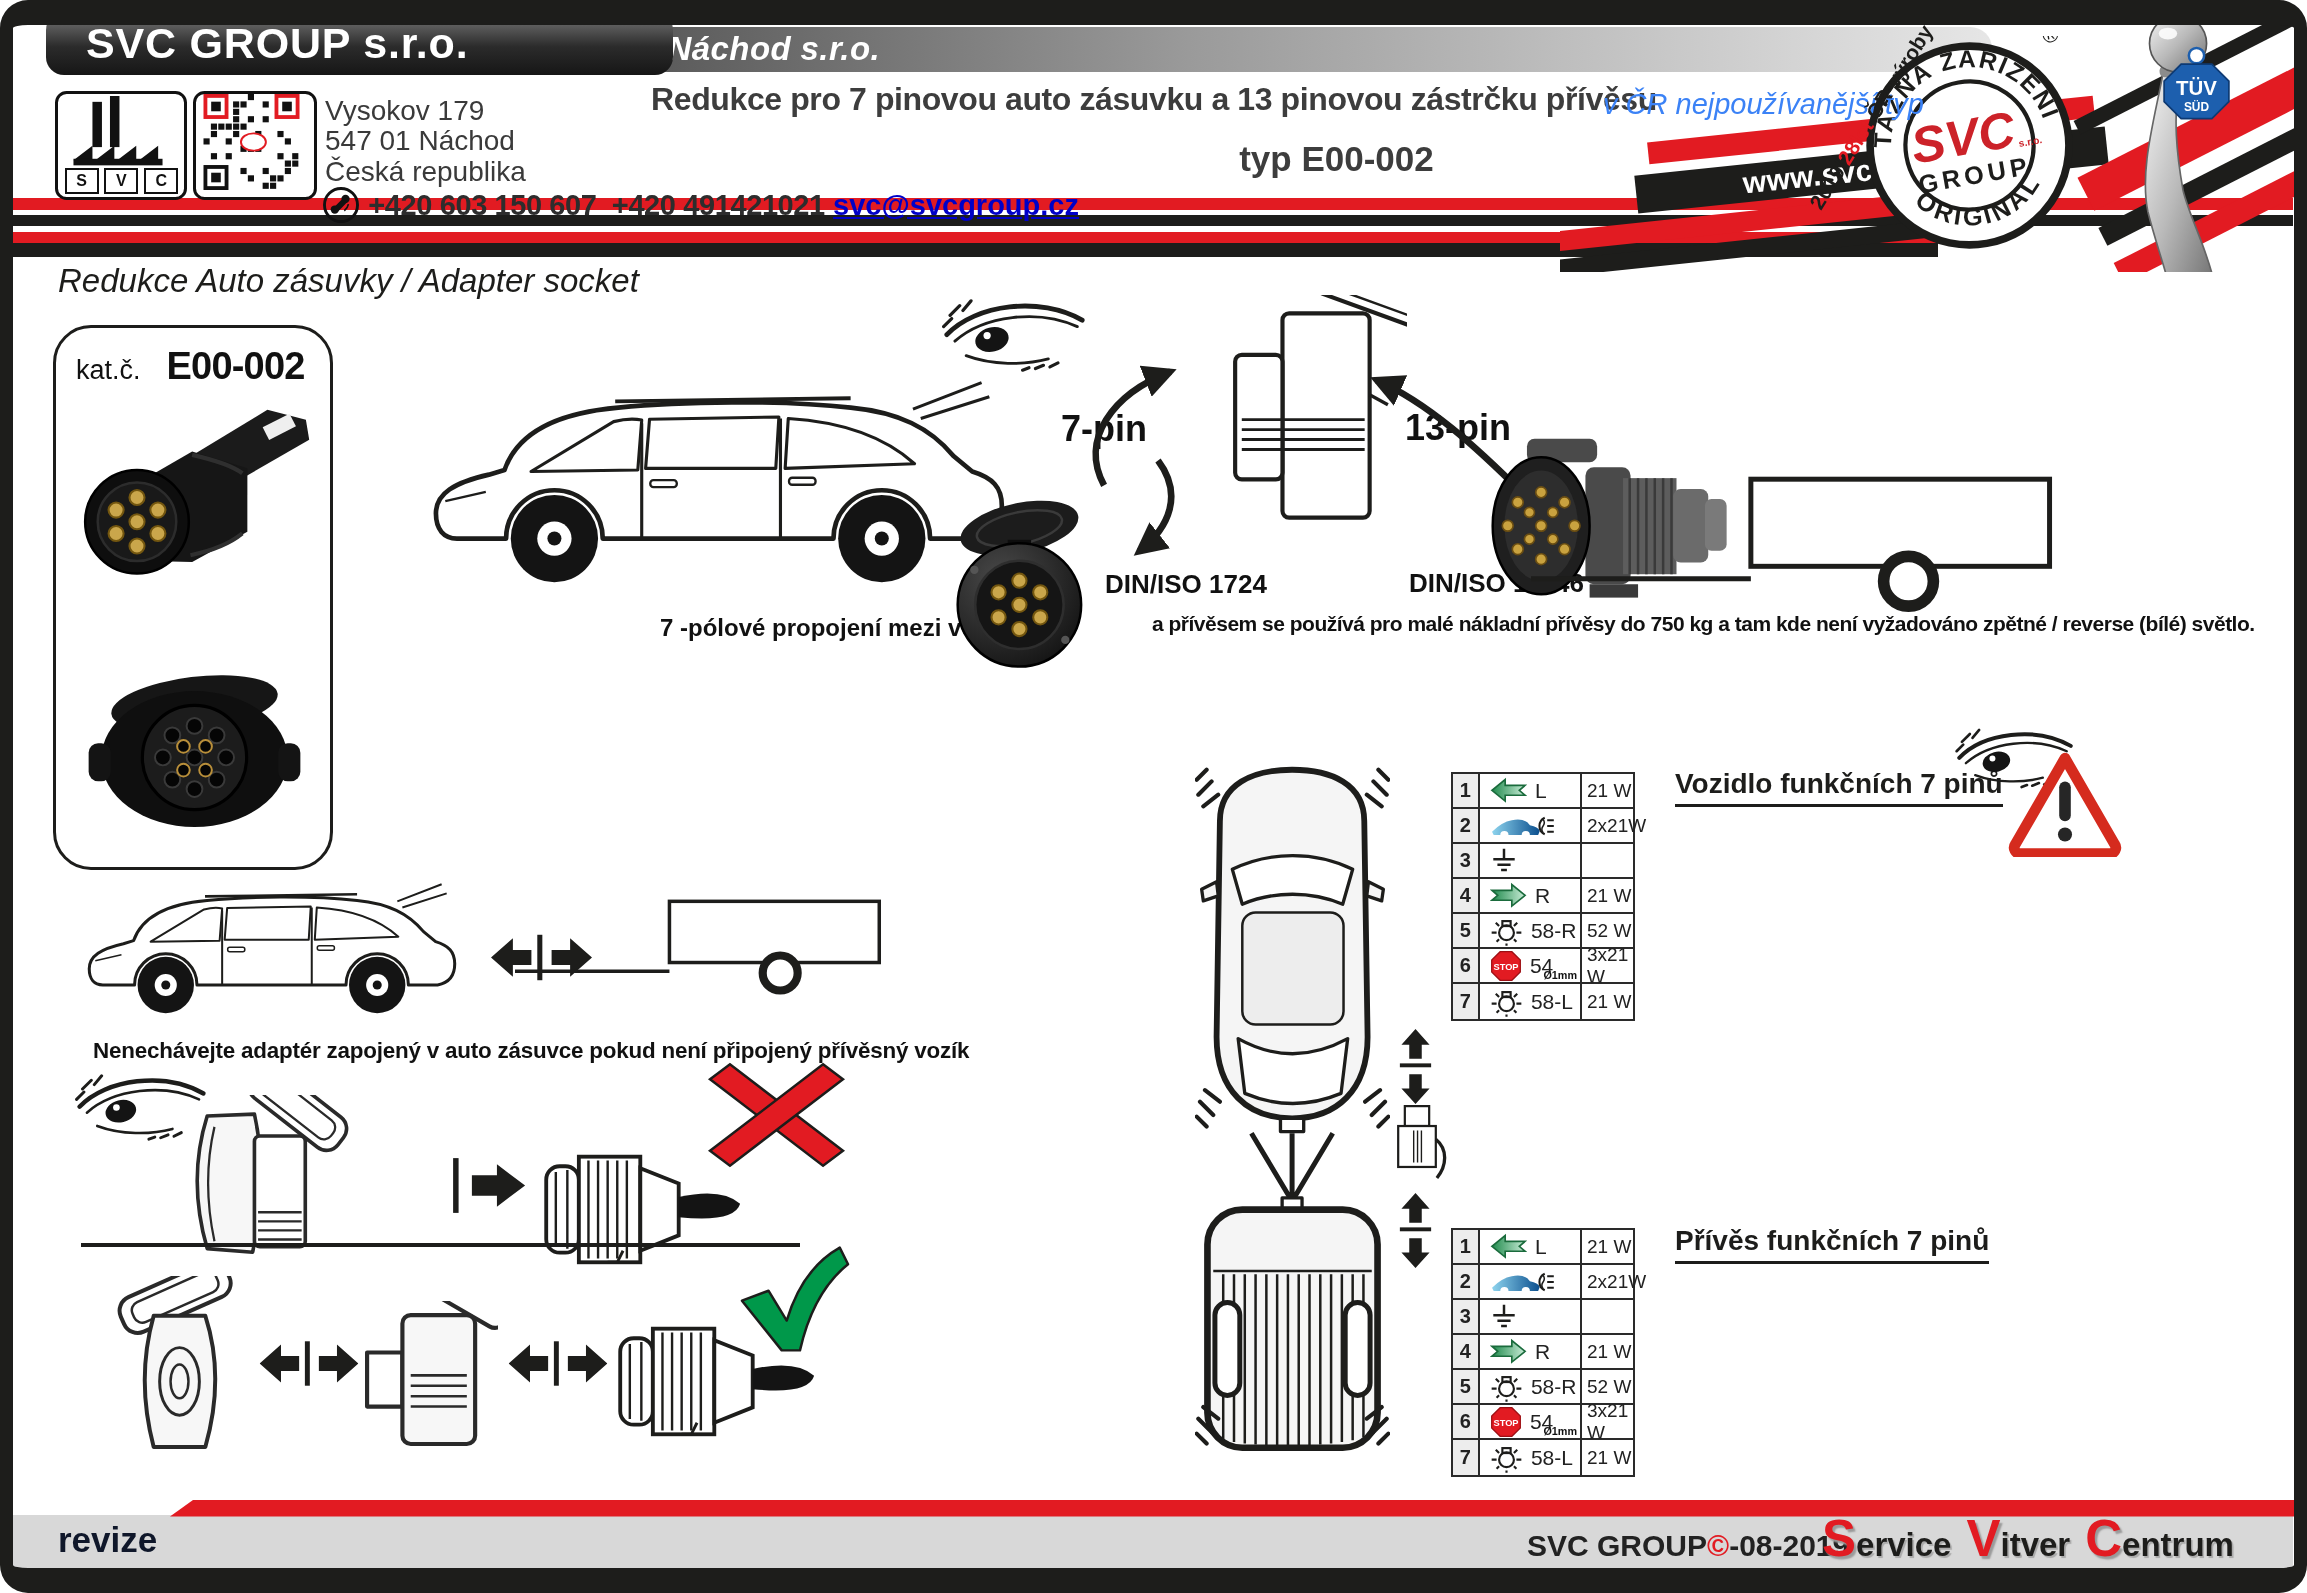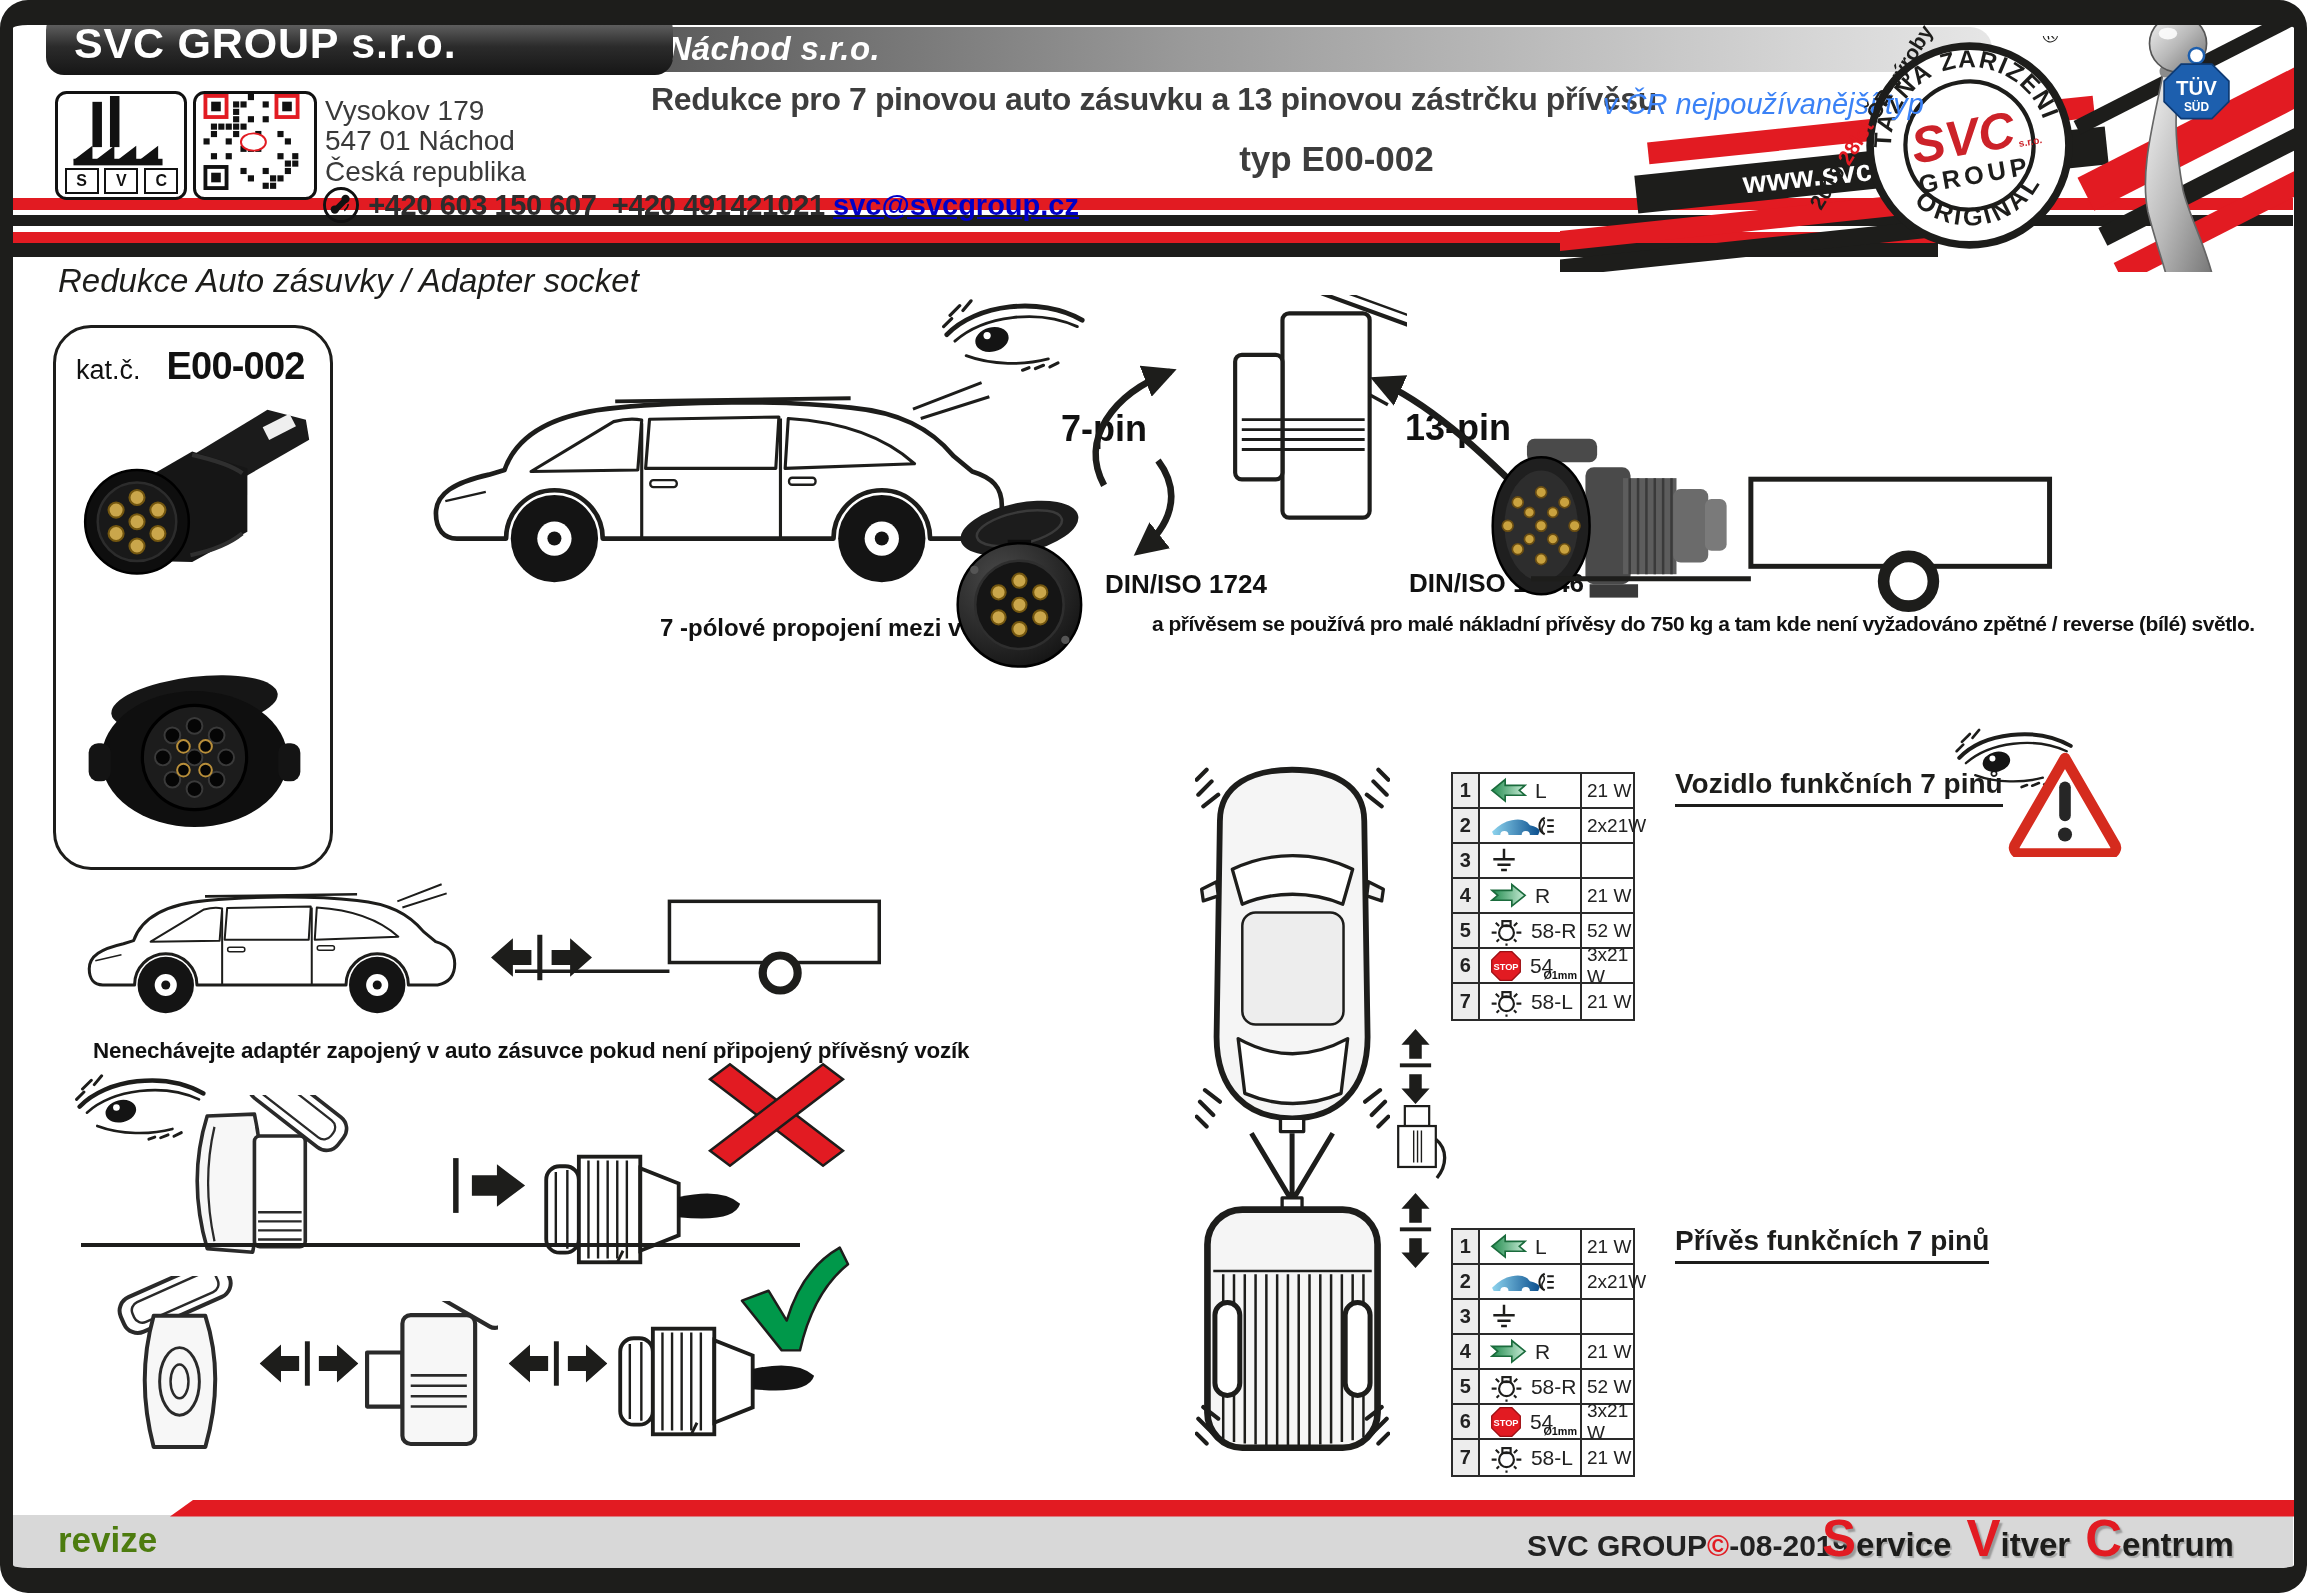--- a/index.html
+++ b/index.html
@@ -8,21 +8,21 @@
   
   #frame{position:absolute;inset:0;border:13.3px solid #1d1d1b;border-top-width:25px;border-bottom-width:25px;
          border-radius:28px;pointer-events:none;z-index:60;}
   
   #bar-nachod{left:531px;top:26.6px;width:1461px;height:45px;border-radius:21.6px;
     background:linear-gradient(90deg,#4c4c4c,#9a9a9a 45%,#d9d9d9 90%,#e6e6e6);z-index:2;
     display:flex;align-items:center;padding-left:58px;box-sizing:border-box;}
   #bar-nachod span{color:#fff;font-size:33px;font-weight:bold;font-style:italic;letter-spacing:0.4px;}
   #bar-group{left:46px;top:12.4px;width:627px;height:63px;border-radius:18px;
     background:linear-gradient(180deg,#7c7c7c,#2b2b2b 55%,#161616);z-index:3;
-    display:flex;align-items:center;padding-left:28px;box-sizing:border-box;}
+    display:flex;align-items:center;padding-left:40px;box-sizing:border-box;}
   #bar-group span{color:#fff;font-size:43px;font-weight:bold;letter-spacing:0.8px;}
   #logo-box{left:55px;top:91px;width:126px;height:103px;border:3.3px solid #111;border-radius:11.6px;background:#fff;z-index:3;}
   .logo-letters{position:absolute;left:6.6px;bottom:3.3px;display:flex;gap:5.8px;}
   .lbox{width:30px;height:21.6px;border:2.5px solid #111;display:flex;align-items:center;justify-content:center;
         font-weight:bold;font-size:16px;color:#111;background:#fff;}
   #qr-box{left:193px;top:91px;width:118px;height:103px;border:3.3px solid #111;border-radius:11.6px;background:#fff;z-index:3;}
   .addr-line{left:325px;font-size:28px;color:#3a3a3a;z-index:3;white-space:nowrap;}
   #phone-row{left:322px;top:186px;display:flex;align-items:center;gap:8.3px;z-index:3;}
   #phone-row .nums{font-size:29px;font-weight:bold;color:#2d2d2d;letter-spacing:-0.4px;white-space:pre;}
   #email{font-size:29px;font-weight:bold;color:#0000c8;text-decoration:underline;white-space:nowrap;}
@@ -65,21 +65,21 @@
          position:relative;box-sizing:border-box;}
   .pt-watt{width:51px;display:flex;align-items:center;padding-left:5px;font-size:19px;color:#222;box-sizing:border-box;}
   .pt-label{font-size:21px;color:#222;}
   .pt-sub{position:absolute;right:3px;bottom:0.8px;font-size:10.8px;color:#111;font-weight:bold;}
   
   #divider{left:81px;top:1243px;width:719px;height:4.1px;background:#1d1d1b;}
   
   #footer-gray{left:13.3px;top:1515px;width:2280px;height:53px;background:#d8d8d8;z-index:5;}
   #footer-red{left:170px;top:1500px;width:2124px;height:16.6px;background:#e21b22;z-index:6;
               clip-path:polygon(23px 0,100% 0,100% 100%,0 100%);}
-  #revize{left:58px;top:1520px;font-size:35px;font-weight:bold;color:#4d7c0f;z-index:7;}
+  #revize{left:58px;top:1520px;font-size:35px;font-weight:bold;color:#0f172a;z-index:7;}
   #copyright{left:1527px;top:1529px;z-index:7;font-size:30px;color:#222;font-weight:600;white-space:nowrap;}
   #copyright .sym{color:#e21b22;font-weight:bold;}
   #brand{left:1822px;top:1509px;z-index:7;white-space:nowrap;}
   #brand .word{margin-right:15px;}
   #brand .ini{font-size:51px;font-weight:bold;color:#e21b22;text-shadow:2.5px 2.5px 1.7px #9a9a9a;}
   #brand .rest{font-size:33px;font-weight:bold;color:#1d1d1b;text-shadow:1.7px 1.7px 0.8px #aaa;}
   svg text{font-family:"Liberation Sans",sans-serif;}
 </style>
 </head>
 <body>

